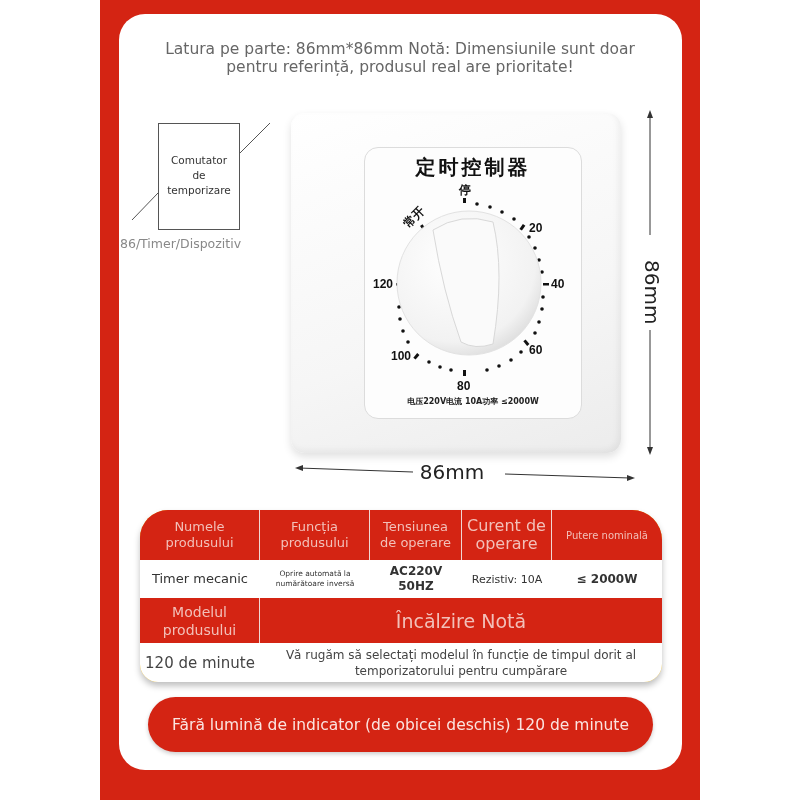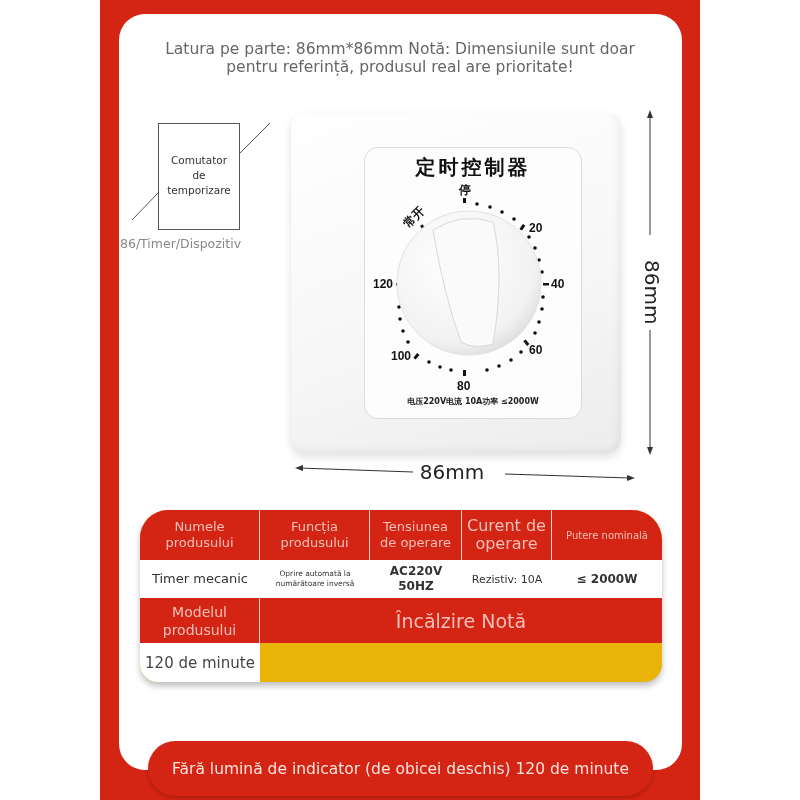--- a/index.html
+++ b/index.html
@@ -94,21 +94,20 @@
   .model-note { font-size: 19px; color: #f2c0b9; width: 402px; }
   .vals2 .c1 { font-size: 15px; color: #444; }
   .vals2 .wide { width: 402px; font-size: 12px; line-height: 16px; color: #444; }
   
   .pill {
     position: absolute; left: 148px; top: 697px; width: 505px; height: 55px;
     background: #d42413; border-radius: 28px;
     display: flex; align-items: center; justify-content: center;
     color: #fbe4e0; font-size: 15.5px;
     box-shadow: 0 2px 4px rgba(0,0,0,0.2);
-    margin-top: 44px;
   }
 </style>
 </head>
 <body>
 
 <div class="frame"></div>
 <div class="card"></div>
 
 <div class="note">Latura pe parte: 86mm*86mm Notă: Dimensiunile sunt doar pentru referință, produsul real are prioritate!</div>
 
@@ -220,16 +219,17 @@
     <div class="cell c3 v-bold">AC220V 50HZ</div>
     <div class="cell c4 v-norm">Rezistiv: 10A</div>
     <div class="cell c5 v-bold">≤ 2000W</div>
   </div>
   <div class="row head2">
     <div class="cell c1 h-big" style="font-size:14px;line-height:18px">Modelul produsului</div>
     <div class="cell model-note">Încălzire Notă</div>
   </div>
   <div class="row vals2">
     <div class="cell c1">120 de minute</div>
+    <div class="cell wide">Vă rugăm să selectați modelul în funcție de timpul dorit al temporizatorului pentru cumpărare</div>
   </div>
 </div>
 
 <div class="pill">Fără lumină de indicator (de obicei deschis) 120 de minute</div>
 
 </body></html>

